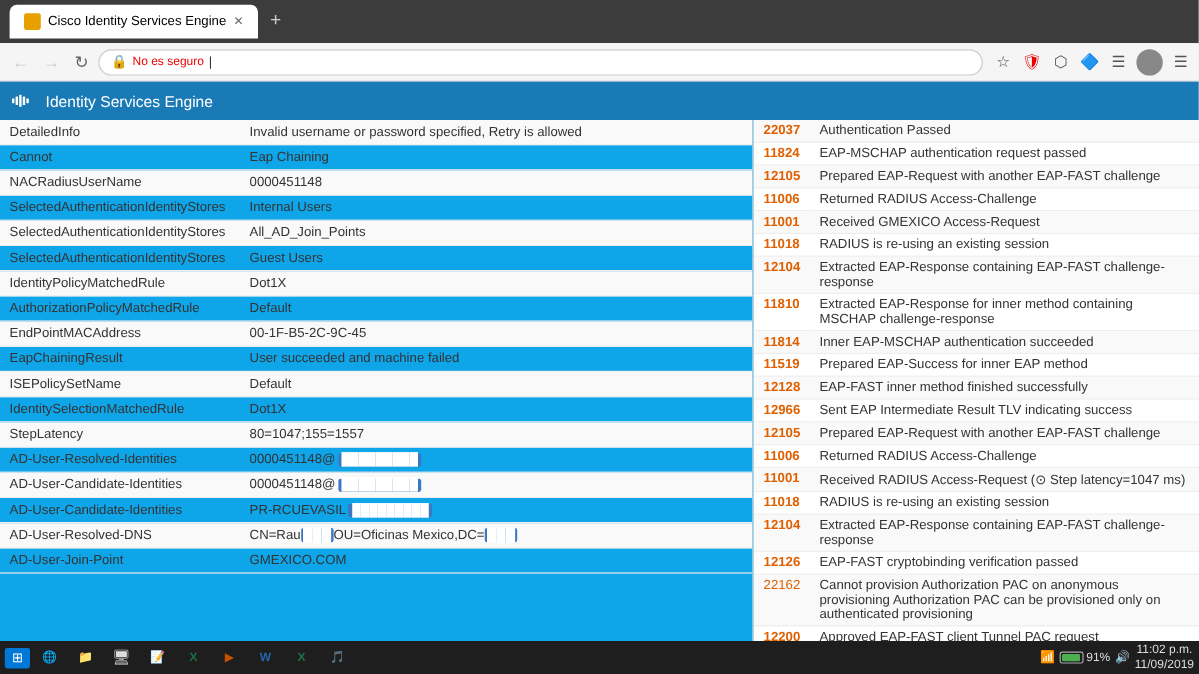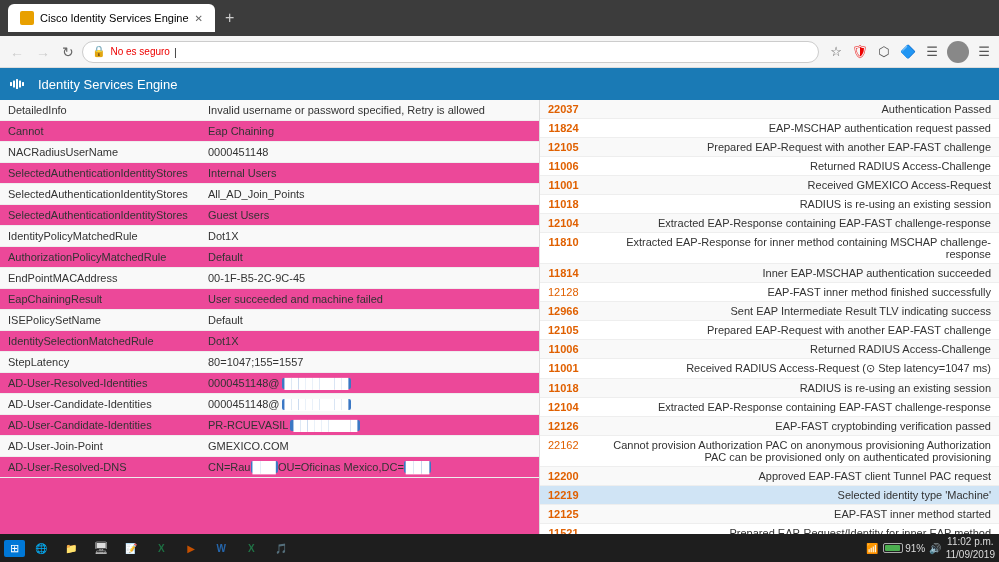--- a/index.html
+++ b/index.html
@@ -123,24 +123,24 @@
 
     
     .main-content {
       display: flex;
       height: calc(562px - 36px - 32px - 32px);
       overflow: hidden;
     }
 
     
     .left-panel {
-      width: 540px;
+      width: 628px;
       overflow-y: auto;
       border-right: 1px solid #ddd;
-      background: #ec4899;
+      background: #0ea5e9;
     }
 
     .detail-table {
       width: 100%;
       border-collapse: collapse;
     }
     .detail-table tr {
       border-bottom: 1px solid #eee;
     }
     .detail-table tr:nth-child(odd) {
@@ -175,21 +175,20 @@
     .event-table tr {
       border-bottom: 1px solid #eee;
     }
     .event-table tr:nth-child(odd) {
       background: #f9f9f9;
     }
     .event-table td {
       padding: 3px 8px;
       font-size: 11px;
       vertical-align: top;
-      text-align: right;
     }
     .event-table td:first-child {
       color: #e06000;
       font-weight: bold;
       width: 46px;
       min-width: 46px;
     }
     .event-table td:last-child {
       color: #333;
     }
@@ -377,26 +376,26 @@
           </tr>
           <tr>
             <td>AD-User-Candidate-Identities</td>
             <td>0000451148@<span style="background: rgb(59, 120, 196); color: rgb(255, 255, 255); padding: 0px 3px; border-radius: 2px; font-size: 10px; margin-left: 2px;">█████████</span></td>
           </tr>
           <tr>
             <td>AD-User-Candidate-Identities</td>
             <td>PR-RCUEVASIL<span style="background: rgb(59, 120, 196); color: rgb(255, 255, 255); padding: 0px 3px; border-radius: 2px; font-size: 10px; margin-left: 2px;">█████████</span></td>
           </tr>
           <tr>
+            <td>AD-User-Resolved-DNS</td>
+            <td><span>CN=Rau</span><span style="background: rgb(59, 120, 196); color: rgb(255, 255, 255); padding: 0px 2px; border-radius: 2px;">███</span><span>OU=Oficinas Mexico,DC=</span><span style="background: rgb(59, 120, 196); color: rgb(255, 255, 255); padding: 0px 2px; border-radius: 2px;">███</span></td>
+          </tr>
+          <tr>
             <td>AD-User-Join-Point</td>
             <td>GMEXICO.COM</td>
-          </tr>
-          <tr>
-            <td>AD-User-Resolved-DNS</td>
-            <td><span>CN=Rau</span><span style="background: rgb(59, 120, 196); color: rgb(255, 255, 255); padding: 0px 2px; border-radius: 2px;">███</span><span>OU=Oficinas Mexico,DC=</span><span style="background: rgb(59, 120, 196); color: rgb(255, 255, 255); padding: 0px 2px; border-radius: 2px;">███</span></td>
           </tr>
         </tbody>
     </table>
   </div>
 
   <div class="right-panel">
     <table class="event-table">
       <tbody id="event-tbody">
       <tr>
             <td style="color: rgb(224, 96, 0); font-weight: bold;">22037</td>
@@ -428,21 +427,25 @@
           </tr>
           <tr>
             <td style="color: rgb(224, 96, 0); font-weight: bold;">11810</td>
             <td>Extracted EAP-Response for inner method containing MSCHAP challenge-response</td>
           </tr>
           <tr>
             <td style="color: rgb(224, 96, 0); font-weight: bold;">11814</td>
             <td>Inner EAP-MSCHAP authentication succeeded</td>
           </tr>
           <tr>
-            <td style="color: rgb(224, 96, 0); font-weight: normal;">12128</td>
+            <td style="color: rgb(224, 96, 0); font-weight: bold;">11519</td>
+            <td>Prepared EAP-Success for inner EAP method</td>
+          </tr>
+          <tr>
+            <td style="color: rgb(224, 96, 0); font-weight: bold;">12128</td>
             <td>EAP-FAST inner method finished successfully</td>
           </tr>
           <tr>
             <td style="color: rgb(224, 96, 0); font-weight: bold;">12966</td>
             <td>Sent EAP Intermediate Result TLV indicating success</td>
           </tr>
           <tr>
             <td style="color: rgb(224, 96, 0); font-weight: bold;">12105</td>
             <td>Prepared EAP-Request with another EAP-FAST challenge</td>
           </tr>

